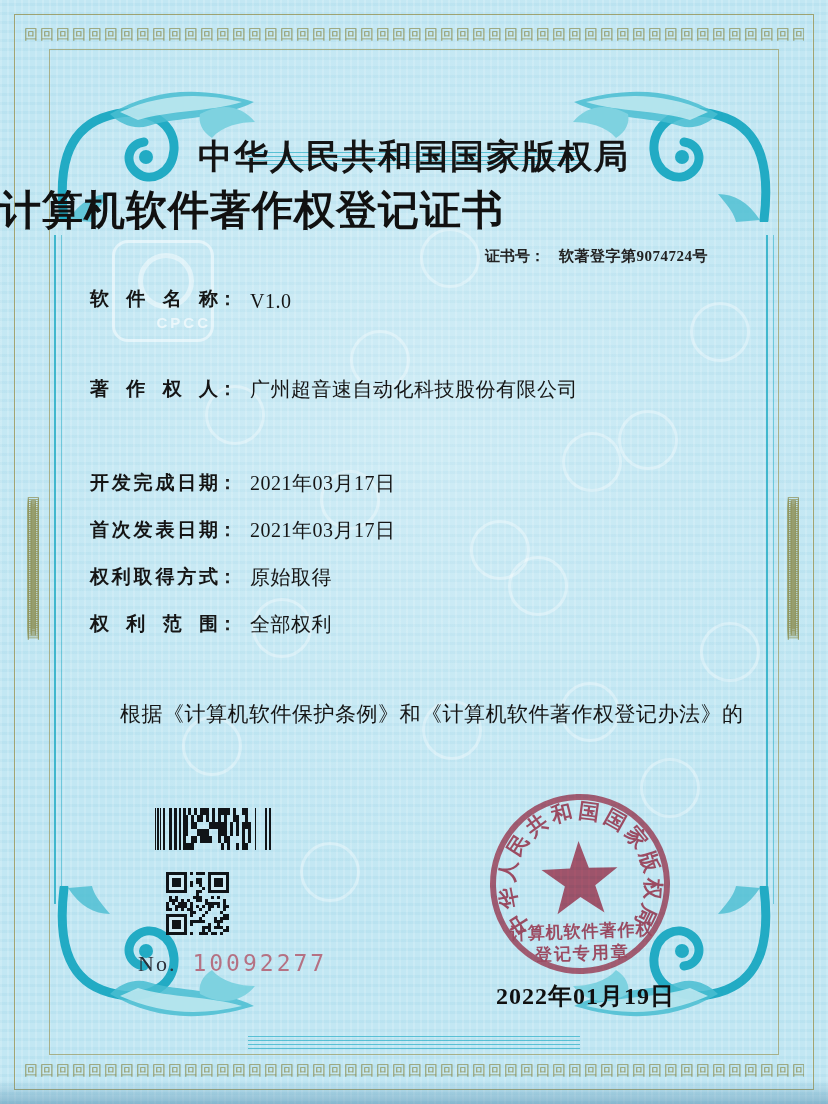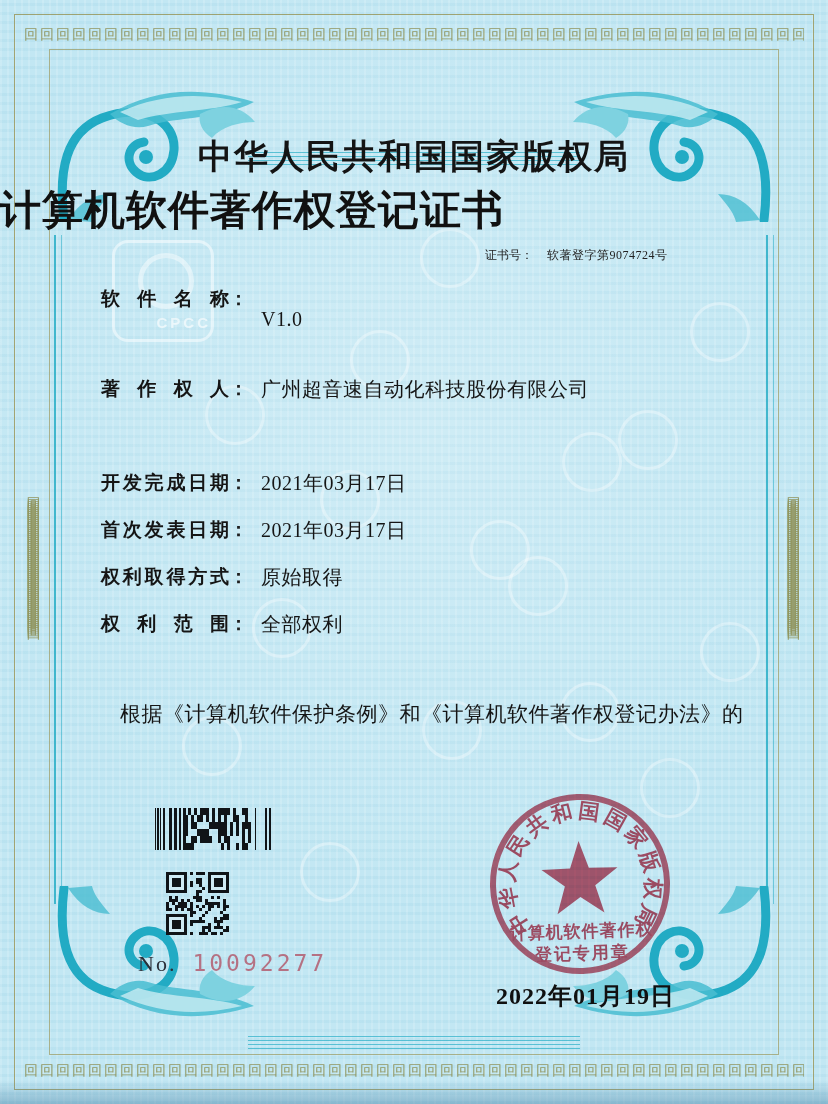--- a/index.html
+++ b/index.html
@@ -47,28 +47,28 @@
   .cpcc .cring{position:absolute; left:23px; top:10px; width:46px; height:46px;
     border:5px solid rgba(255,255,255,.6); border-radius:50%;}
   .cpcc .ctext{position:absolute; left:0; right:0; bottom:8px; color:rgba(255,255,255,.85);
     font-family:"Liberation Sans",sans-serif; font-weight:bold; font-size:15px; letter-spacing:3px;}
   
   .content{position:absolute; inset:0; z-index:2;}
   .title1{position:absolute; left:0; right:0; top:134px; text-align:center;
     font-size:34px; font-weight:bold; letter-spacing:2px; color:#141414;}
   .title2{position:absolute; left:0; right:0; top:183px; 
     font-size:41px; font-weight:bold; letter-spacing:1px; color:#111;}
-  .certno{position:absolute; left:485px; top:247px; font-size:12px; font-weight:normal; color:#222;}
+  .certno{position:absolute; left:485px; top:247px; font-size:15px; font-weight:bold; color:#222;}
   .certno .cv{margin-left:14px; letter-spacing:.5px;}
-  .frow{position:absolute; left:101px; width:660px; font-size:19px;font-family:Liberation Serif, serif;}
+  .frow{position:absolute; left:90px; width:660px; font-size:19px;font-family:Liberation Serif, serif;}
   .flabel{display:inline-block; width:128px; font-weight:bold; color:#151515;
     text-align:justify; text-align-last:justify;}
   .fcolon{font-weight:bold;}
   .fvalue{position:absolute; left:160px; top:0; font-size:20px; color:#151515; letter-spacing:.5px;}
-  .fvalue .v2{display:block; margin-top:22px;}
+  .fvalue .v2{display:block; margin-top:4px;}
   .statement{position:absolute; left:92px; top:700px; width:652px; font-size:21px;
     color:#151515; letter-spacing:.5px;}
   .statement .s1{text-indent:28px; margin-bottom:16px;}
   .serial{position:absolute; left:138px; top:950px; font-size:22px; color:#2b2f38; letter-spacing:2px;}
   .serial .num{font-family:"DejaVu Sans Mono","Liberation Mono",monospace;
     font-size:23px; color:#b4687a; letter-spacing:3px; margin-left:16px; opacity:.92;}
   .issue-date{position:absolute; left:496px; top:972px; font-size:24px; font-weight:bold;
     color:#101010; letter-spacing:1px; z-index:2;margin-top:8px;}
   .seal{position:absolute; left:487px; top:791px; z-index:3; opacity:.88;
     mix-blend-mode:multiply; transform:rotate(-2deg);}

